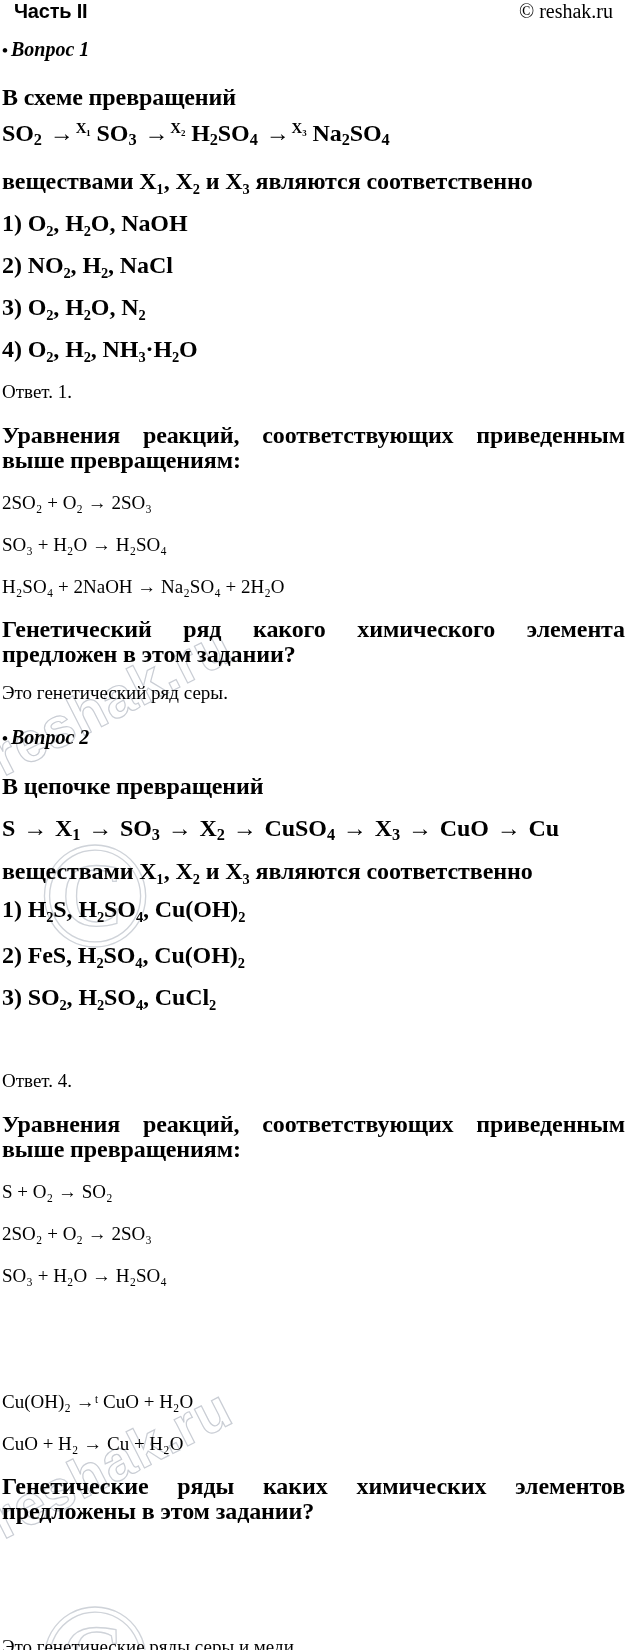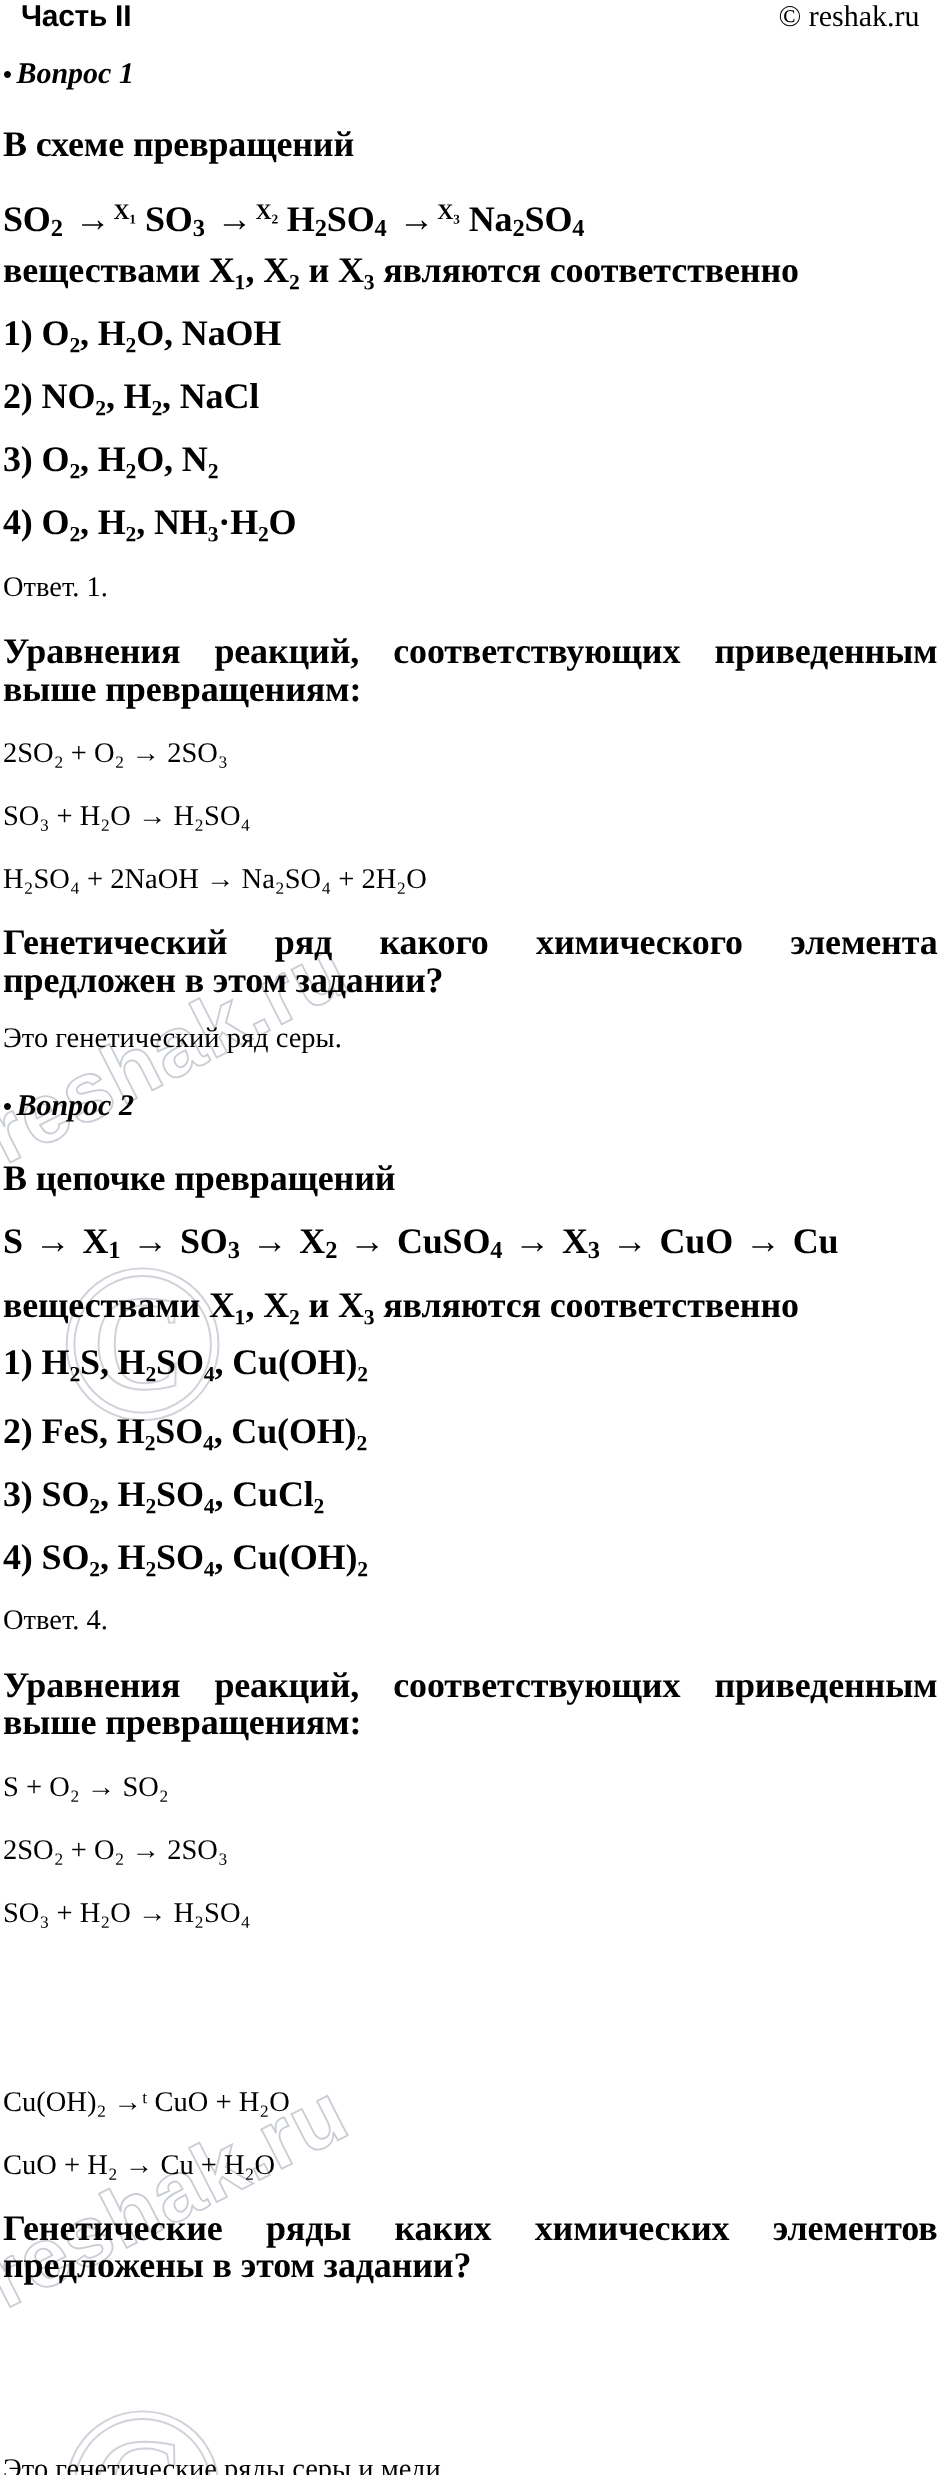--- a/index.html
+++ b/index.html
@@ -142,21 +142,21 @@
     <div class="part-title">Часть II</div>
     <div class="credit">© reshak.ru</div>
   </div>
 
   <div class="line q-label" style="top:38px;">
     <span class="bullet">•</span><span>Вопрос 1</span>
   </div>
 
   <div class="line b" style="top:84px;">В схеме превращений</div>
 
-  <div class="line b" style="top:134px;">
+  <div class="line b" style="top:120px;">
     SO<sub>2</sub> <span class="arr">→</span><sup>X₁</sup> SO<sub>3</sub> <span class="arr">→</span><sup>X₂</sup> H<sub>2</sub>SO<sub>4</sub> <span class="arr">→</span><sup>X₃</sup> Na<sub>2</sub>SO<sub>4</sub>
   </div>
 
   <div class="line b" style="top:168px;">веществами X₁, X₂ и X₃ являются соответственно</div>
 
   <div class="line b" style="top:210px;">1) O₂, H₂O, NaOH</div>
   <div class="line b" style="top:252px;">2) NO₂, H₂, NaCl</div>
   <div class="line b" style="top:294px;">3) O₂, H₂O, N₂</div>
   <div class="line b" style="top:336px;">4) O₂, H₂, NH₃·H₂O</div>
 
@@ -180,21 +180,20 @@
 
   <div class="line b" style="top:815px;">
     S <span class="arr">→</span> X<sub>1</sub> <span class="arr">→</span> SO<sub>3</sub> <span class="arr">→</span> X<sub>2</sub> <span class="arr">→</span> CuSO<sub>4</sub> <span class="arr">→</span> X<sub>3</sub> <span class="arr">→</span> CuO <span class="arr">→</span> Cu
   </div>
 
   <div class="line b" style="top:858px;">веществами X₁, X₂ и X₃ являются соответственно</div>
 
   <div class="line b" style="top:896px;">1) H₂S, H₂SO₄, Cu(OH)₂</div>
   <div class="line b" style="top:942px;">2) FeS, H₂SO₄, Cu(OH)₂</div>
   <div class="line b" style="top:984px;">3) SO₂, H₂SO₄, CuCl₂</div>
-  <div class="line b" style="top:1026px;">4) SO₂, H₂SO₄, Cu(OH)₂</div>
 
   <div class="line r" style="top:1070px;">Ответ. 4.</div>
 
   <div class="blk b just" style="top:1112px;">Уравнения реакций, соответствующих приведенным выше превращениям:</div>
 
   <div class="line r" style="top:1181px;">S + O₂ → SO₂</div>
   <div class="line r" style="top:1223px;">2SO₂ + O₂ → 2SO₃</div>
   <div class="line r" style="top:1265px;">SO₃ + H₂O → H₂SO₄</div>
   <div class="line r" style="top:1391px;">Cu(OH)₂ →ᵗ CuO + H₂O</div>
   <div class="line r" style="top:1433px;">CuO + H₂ → Cu + H₂O</div>

